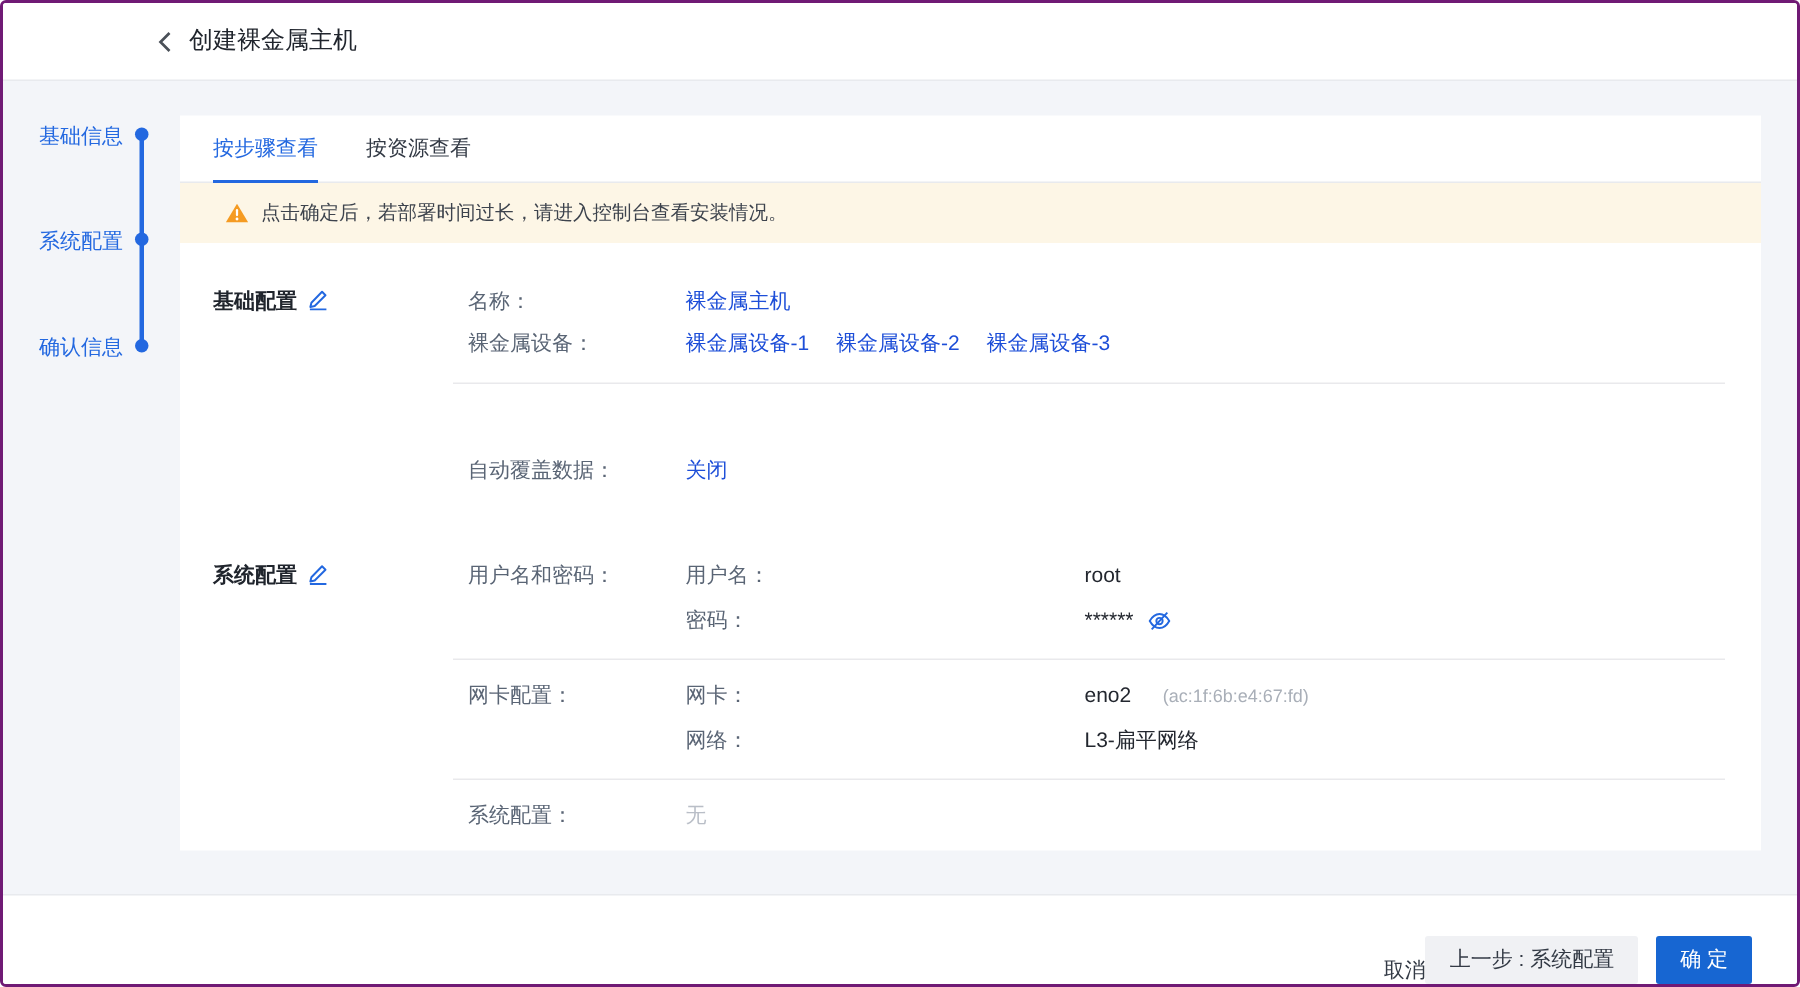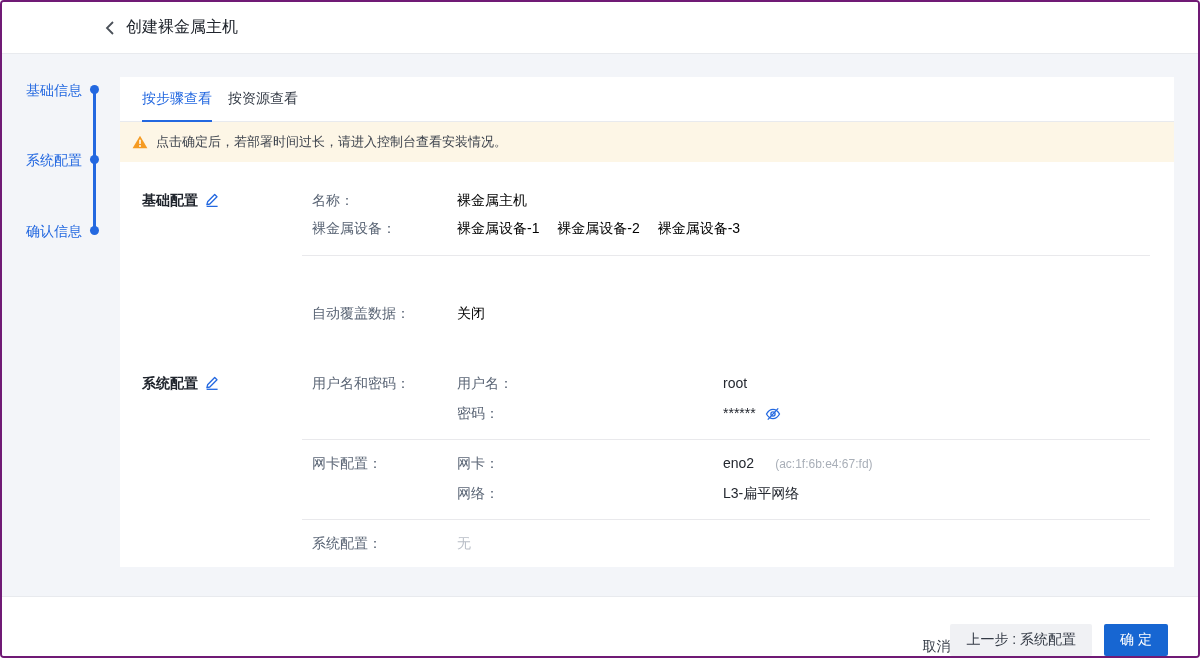--- a/index.html
+++ b/index.html
@@ -16,34 +16,34 @@
   
   .steps{position:absolute;left:0;top:52px;width:118px;height:240px}
   .step-line{position:absolute;left:91px;top:35px;width:3px;height:141px;background:#2368e0}
   .step-label{position:absolute;right:38px;font-size:14px;color:#2368e0;white-space:nowrap;cursor:pointer}
   .s1{top:28px}.s2{top:98px}.s3{top:169px}
   .step-dot{position:absolute;left:88px;width:9px;height:9px;border-radius:50%;background:#2368e0}
   .d1{top:31px}.d2{top:101px}.d3{top:172px}
 
   
   .card{position:absolute;left:118px;top:75px;width:1054px;height:490px;background:#fff}
-  .tabs{height:45px;border-bottom:1px solid #e8eaee;padding-left:22px;display:flex;gap:16px}
+  .tabs{height:45px;border-bottom:1px solid #e8eaee;padding-left:22px;display:flex;gap:32px}
   .tab{font-size:14px;color:#333a45;line-height:43px;height:45px;cursor:pointer;white-space:nowrap}
   .tab.active{color:#2368e0;border-bottom:2px solid #2368e0}
-  .warn{height:40px;background:#fdf6e6;display:flex;align-items:center;padding-left:12px;
+  .warn{height:40px;background:#fdf6e6;display:flex;align-items:center;padding-left:30px;
         font-size:13px;color:#3d434d}
   .warn-ic{flex:0 0 auto;margin-right:8px;display:flex}
 
   
   .rows{position:absolute;inset:0}
   .row{position:absolute;left:0;right:0;height:22px;line-height:22px}
   .cell{position:absolute;font-size:14px;white-space:nowrap}
   .c0{left:22px;color:#20252d;font-weight:bold}
   .c1{left:192px;color:#5a6575}
-  .c2{left:337px;color:#000000}
+  .c2{left:337px;color:#1d4ed8}
   .c3{left:607px;color:#5a6575}
   .c4{left:755px;color:#23272f}
   .muted{color:#b9bec7}
   .mac{font-size:12px;color:#a9afb8;margin-left:21px}
   .divider{position:absolute;left:182px;width:848px;height:1px;background:#e9e9ec}
   .dev-item{margin-right:14px}
   .edit-ic{display:inline-block;margin-left:7px;vertical-align:-2px;cursor:pointer}
   .eye-ic{display:inline-block;margin-left:9px;vertical-align:-3px;cursor:pointer}
   .r-name{top:112px}.r-dev{top:140px}.dv1{top:178px}
   .r-img{top:195px}.r-ow{top:225px}

